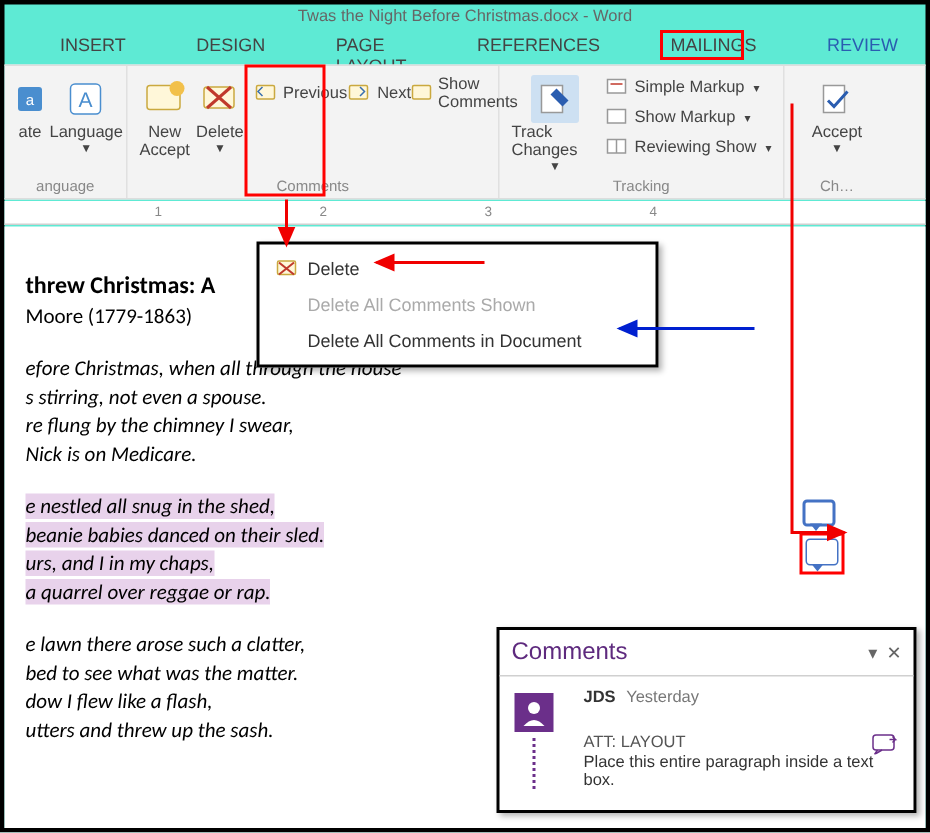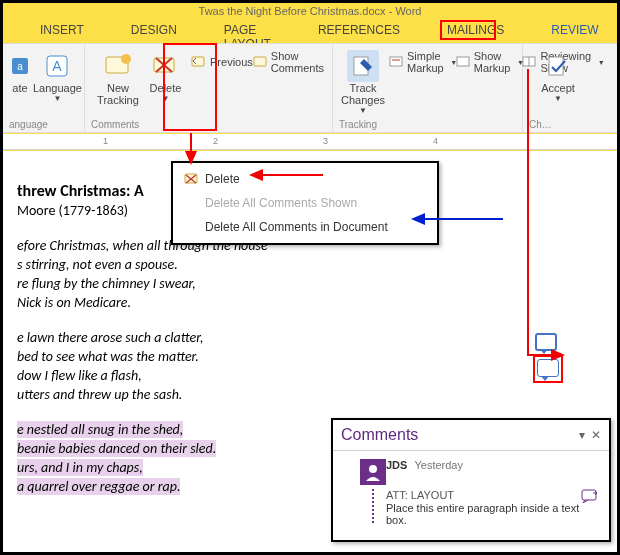--- a/index.html
+++ b/index.html
@@ -9,21 +9,21 @@
     background: #fff;
     font-size: 11px;
     color: #333;
     overflow: hidden;
   }
   .stage {
     position: relative;
     width: 620px;
     height: 555px;
     border: 3px solid #000;
-    background: #fde047;
+    background: #5eead4;
   }
   
   .title-bar {
     position: absolute;
     top: 0; left: 0; right: 0;
     height: 18px;
     text-align: center;
     font-size: 11px;
     color: #666;
     padding-top: 2px;
@@ -60,21 +60,21 @@
     border-right: 1px solid #e0e0e0;
   }
   .ribbon-group-body {
     flex: 1;
     display: flex;
     align-items: flex-start;
   }
   .ribbon-group-label {
     font-size: 10px;
     color: #888;
-    text-align: left;
+    text-align: center;
     padding-bottom: 2px;
   }
   .big-button {
     display: flex;
     flex-direction: column;
     align-items: center;
     width: 58px;
     padding: 2px 2px;
     font-size: 11px;
     color: #444;
@@ -174,22 +174,23 @@
     padding: 6px 8px;
     border-bottom: 1px solid #d0d0d0;
     color: #5e2a7e;
     font-size: 16px;
   }
   .comments-pane-header .ctrl {
     display: flex; gap: 6px; color: #666; font-size: 12px;
   }
   .comment-item {
     display: flex;
-    gap: 0;
-    padding: 8px 10px 14px 27px;
+    gap: 20px;
+    padding: 8px 10px 14px 10px;
+    align-items: flex-end;
   }
   .avatar {
     width: 26px; height: 26px;
     background: #6b2f8a;
     display: flex; align-items: center; justify-content: center;
   }
   .comment-body { flex: 1; font-size: 11px; color: #333; }
   .comment-body .author { font-weight: bold; display: inline; }
   .comment-body .time { color: #777; margin-left: 4px; }
   .comment-body .att { color: #555; margin-top: 18px; }
@@ -270,21 +271,21 @@
 
     <div class="ribbon-group" style="width:248px;">
       <div class="ribbon-group-body">
         <div class="big-button" style="width:66px;">
           <div class="icon-wrap">
             <svg width="28" height="26">
                 <rect x="2" y="4" width="22" height="16" rx="2" fill="#fff7d9" stroke="#caa93f"></rect>
                 <circle cx="22" cy="6" r="5" fill="#f2c04b"></circle>
               </svg>
           </div>
-          <span style="text-align:center;">New Tracking</span>
+          <span style="text-align:center;">New Accept</span>
         </div>
         <div class="big-button" style="width:50px;">
           <div class="icon-wrap">
             <svg width="26" height="24">
                 <rect x="2" y="4" width="20" height="14" rx="2" fill="#fff7d9" stroke="#caa93f"></rect>
                 <line x1="4" y1="4" x2="20" y2="18" stroke="#c0392b" stroke-width="2"></line>
                 <line x1="20" y1="4" x2="4" y2="18" stroke="#c0392b" stroke-width="2"></line>
               </svg>
           </div>
           <span>Delete</span>
@@ -297,42 +298,51 @@
                   <rect x="1" y="1" width="12" height="9" rx="1" fill="#fff7d9" stroke="#caa93f"></rect>
                   <polyline points="5,2 2,5 5,8" fill="none" stroke="#3a6fb0"></polyline>
                 </svg>
               </span>
             <span>Previous</span>
           </div>
           <div class="small-row">
             <span class="small-icon">
                 <svg width="14" height="12">
                   <rect x="1" y="1" width="12" height="9" rx="1" fill="#fff7d9" stroke="#caa93f"></rect>
+                  <polyline points="8,2 11,5 8,8" fill="none" stroke="#3a6fb0"></polyline>
+                </svg>
+              </span>
+            <span>Next</span>
+          </div>
+          <div class="small-row">
+            <span class="small-icon">
+                <svg width="14" height="12">
+                  <rect x="1" y="1" width="12" height="9" rx="1" fill="#fff7d9" stroke="#caa93f"></rect>
                 </svg>
               </span>
             <span>Show Comments</span>
           </div>
         </div>
       </div>
       <div class="ribbon-group-label">Comments</div>
     </div>
 
     <div class="ribbon-group" style="width:190px;">
       <div class="ribbon-group-body">
         <div class="big-button" style="width:62px;">
           <div class="icon-wrap" style="background:#cde0f2;border-radius:2px;">
             <svg width="26" height="26">
                 <rect x="4" y="4" width="14" height="18" fill="#fff" stroke="#999"></rect>
                 <path d="M14 6 L22 14 L18 18 L10 10 Z" fill="#2a5db0"></path>
               </svg>
           </div>
-          <span style="text-align:center;">Track Changes</span>
+          <span style="text-align:left;">Track Changes</span>
           <span style="font-size:8px;">▼</span>
         </div>
-        <div style="display:flex;flex-direction:row;padding-left:2px;">
+        <div style="display:flex;flex-direction:column;padding-left:2px;">
           <div class="small-row">
             <span class="small-icon">
                 <svg width="14" height="12">
                   <rect x="1" y="1" width="12" height="9" fill="#fff" stroke="#999"></rect>
                   <line x1="3" y1="4" x2="11" y2="4" stroke="#c0392b"></line>
                 </svg>
               </span>
             <span>Simple Markup</span>
             <span style="font-size:8px;margin-left:2px;">▾</span>
           </div>
@@ -391,31 +401,31 @@
     <div class="doc-sub">Moore (1779-1863)</div>
 
     <div class="stanza">
       <p>efore Christmas, when all through the house</p>
       <p>s stirring, not even a spouse.</p>
       <p>re flung by the chimney I swear,</p>
       <p>Nick is on Medicare.</p>
     </div>
 
     <div class="stanza">
+      <p><span class="hl">e nestled all snug in the shed,</span></p>
+      <p><span class="hl">beanie babies danced on their sled.</span></p>
+      <p><span class="hl">urs, and I in my chaps,</span></p>
+      <p><span class="hl">a quarrel over reggae or rap.</span></p>
+    </div>
+
+    <div class="stanza">
       <p>e lawn there arose such a clatter,</p>
       <p>bed to see what was the matter.</p>
       <p>dow I flew like a flash,</p>
       <p>utters and threw up the sash.</p>
-    </div>
-
-    <div class="stanza">
-      <p><span class="hl">e nestled all snug in the shed,</span></p>
-      <p><span class="hl">beanie babies danced on their sled.</span></p>
-      <p><span class="hl">urs, and I in my chaps,</span></p>
-      <p><span class="hl">a quarrel over reggae or rap.</span></p>
     </div>
   </div>
 
   <div class="margin-bubble" style="top:330px; right:60px;"></div>
   <div class="margin-bubble filled" style="top:356px; right:58px;"></div>
   <div class="bubble-highlight" style="top:352px; right:54px; width:30px; height:28px;"></div>
 
   <div class="delete-menu">
     <div class="delete-menu-item">
       <span class="small-icon">

